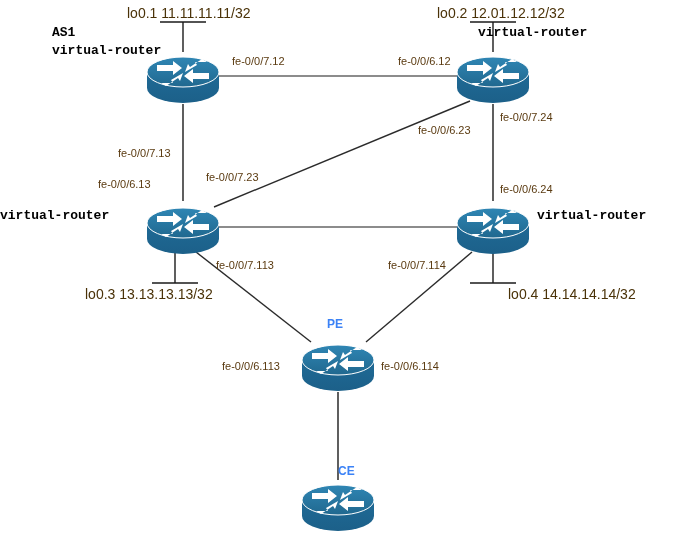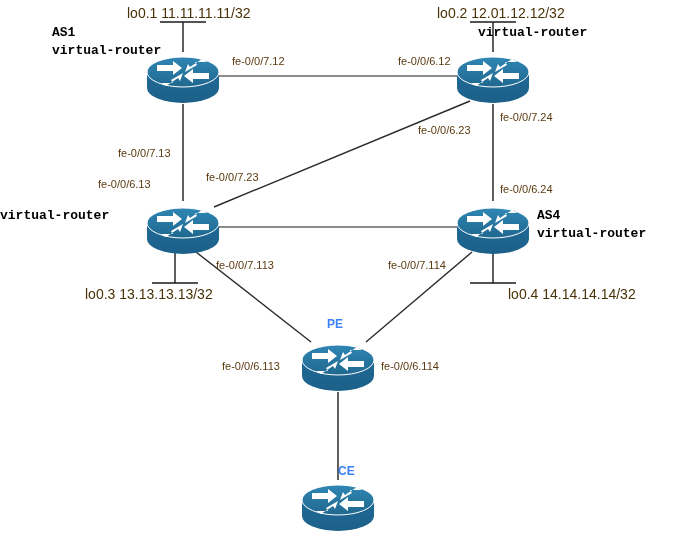--- a/index.html
+++ b/index.html
@@ -208,21 +208,20 @@
 
   <div class="node-label" style="left:478px; top:24px; width:160px;">
     <span class="l2">virtual-router</span>
   </div>
 
   <div class="node-label" style="left:0px; top:207px; width:150px;">
     <span class="l2">virtual-router</span>
   </div>
 
   <div class="node-label" style="left:537px; top:207px; width:150px;">
-    <span class="l1">AS4</span>
     <span class="l2">virtual-router</span>
   </div>
 
   <div class="short-label" style="left:327px; top:318px;">PE</div>
 
   <div class="short-label" style="left:338px; top:465px;">CE</div>
 
   <div class="lo-label" style="left:127px; top:6px;">lo0.1 11.11.11.11/32</div>
 
   <div class="lo-label" style="left:437px; top:6px;">lo0.2 12.01.12.12/32</div>

